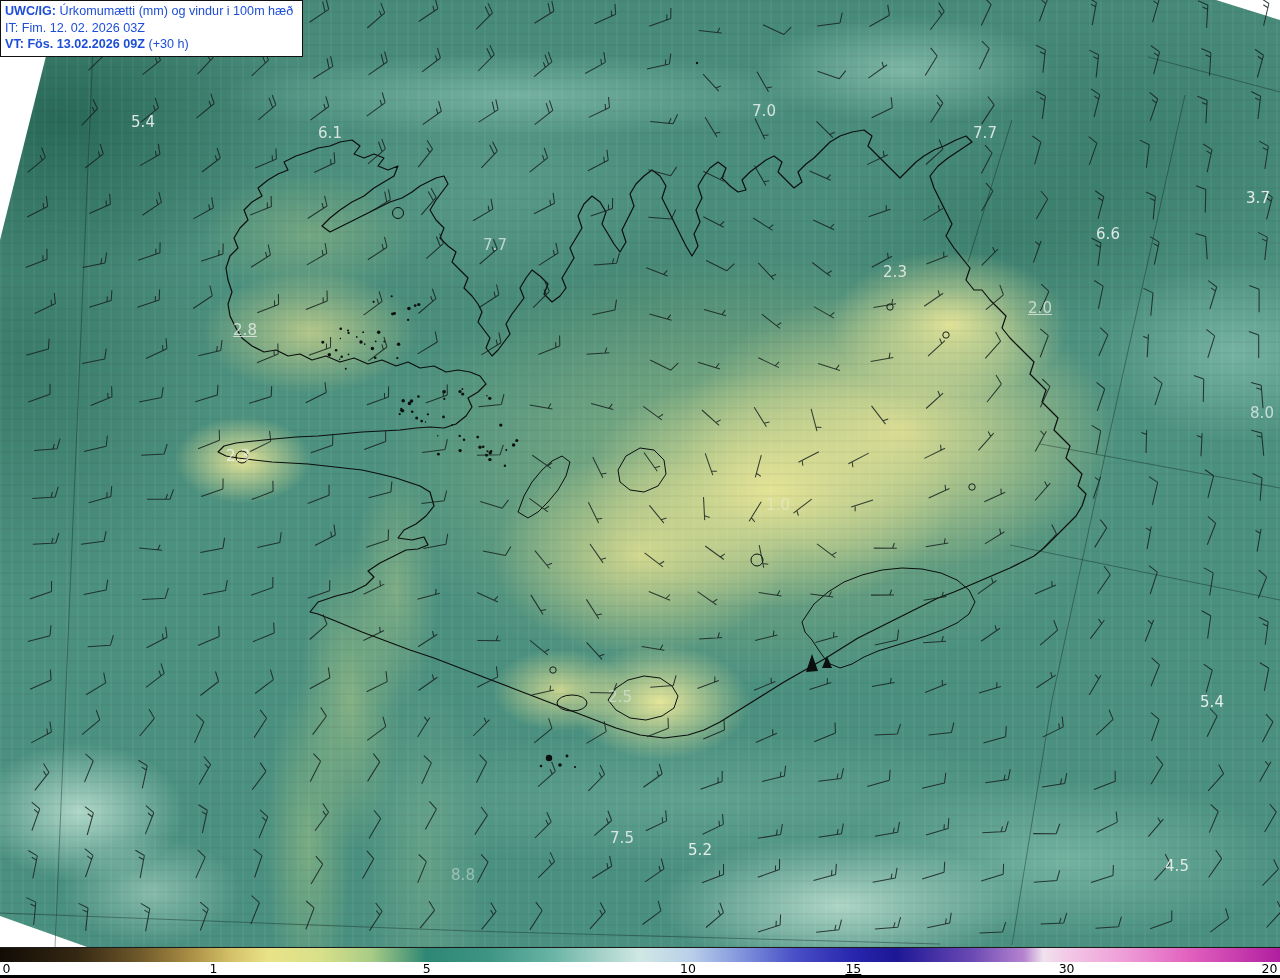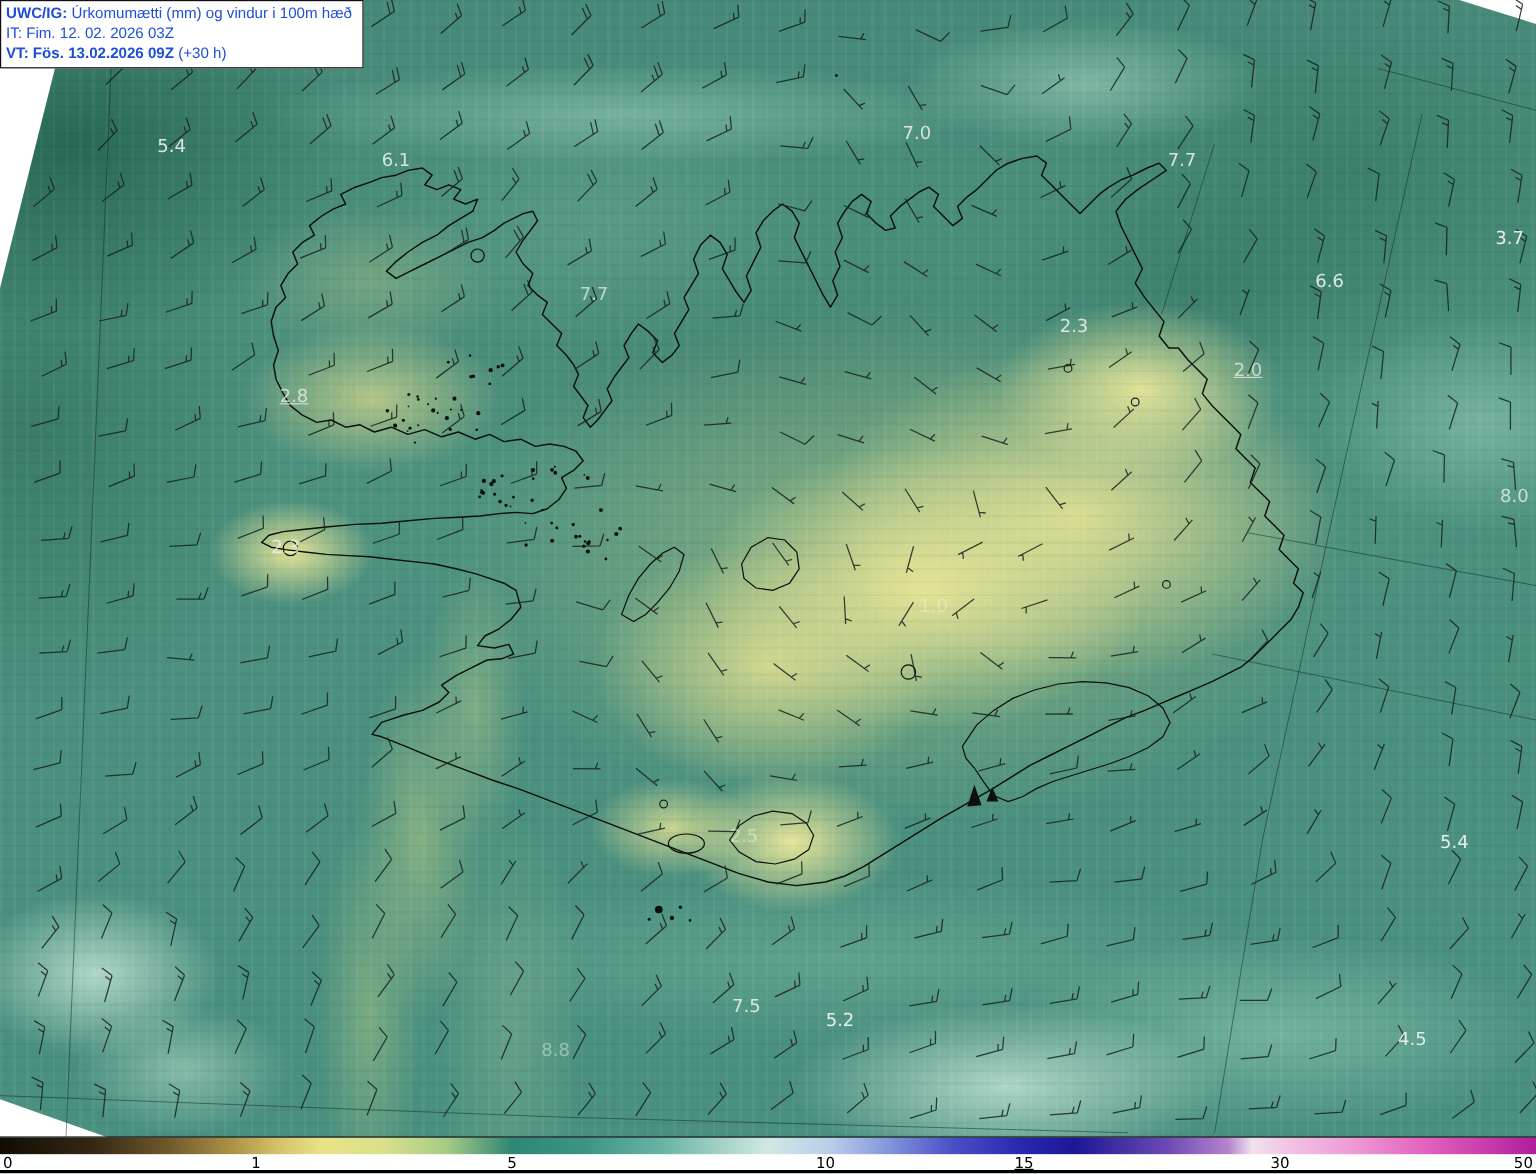--- a/index.html
+++ b/index.html
@@ -227,18 +227,18 @@
 
   <div class="colorbar">
     <div class="cbar" id="cbar" style="background: linear-gradient(90deg, rgb(18, 12, 5) 0%, rgb(53, 40, 19) 6%, rgb(112, 90, 43) 11%, rgb(171, 144, 69) 15%, rgb(211, 192, 103) 18%, rgb(233, 227, 135) 21%, rgb(217, 224, 138) 25%, rgb(168, 204, 134) 29%, rgb(46, 134, 116) 33.33%, rgb(61, 148, 131) 38%, rgb(103, 179, 164) 43%, rgb(165, 210, 200) 47%, rgb(207, 232, 228) 50%, rgb(185, 207, 233) 54%, rgb(128, 147, 220) 58%, rgb(74, 80, 198) 62%, rgb(39, 38, 173) 66.67%, rgb(29, 23, 149) 70%, rgb(108, 74, 180) 76%, rgb(182, 132, 207) 80%, rgb(240, 226, 238) 81.5%, rgb(243, 201, 230) 83.33%, rgb(238, 155, 214) 88%, rgb(225, 96, 190) 93%, rgb(176, 30, 158) 100%);"></div>
     <div class="clabels" id="clabels">
         <span class="first" style="left: 0.2%;">0</span>
         <span style="left: 16.67%;">1</span>
         <span style="left: 33.33%;">5</span>
         <span style="left: 50%; margin-left: 48px;">10</span>
         <span style="left: 66.67%; text-decoration: underline;">15</span>
         <span style="left: 83.33%;">30</span>
-        <span class="last" style="left: 99.8%;">50</span>
+        <span class="last" style="left: 99.8%;">20</span>
       </div>
     <div class="cblack"></div>
   </div>
 
 </div>
 
 </body></html>

